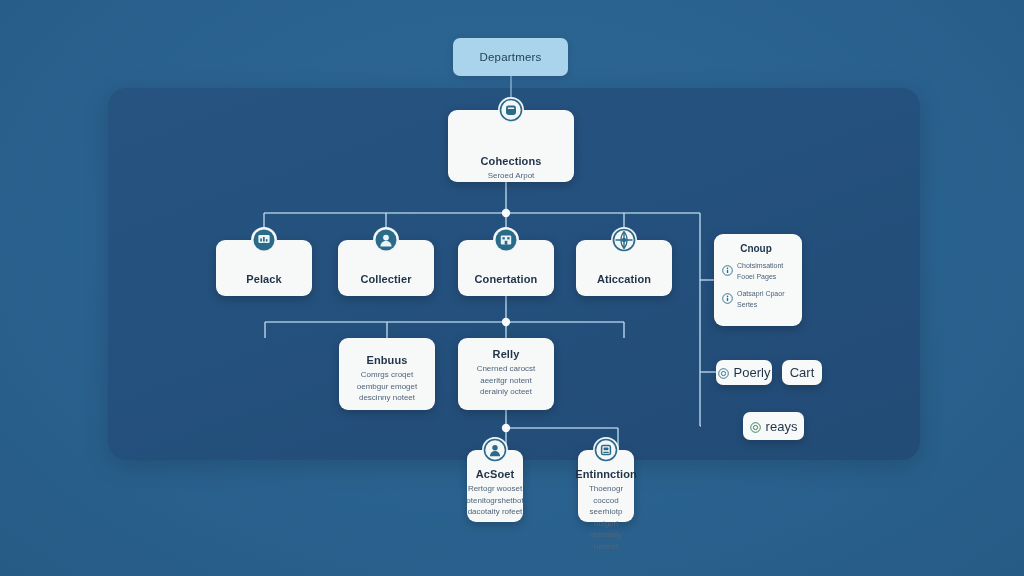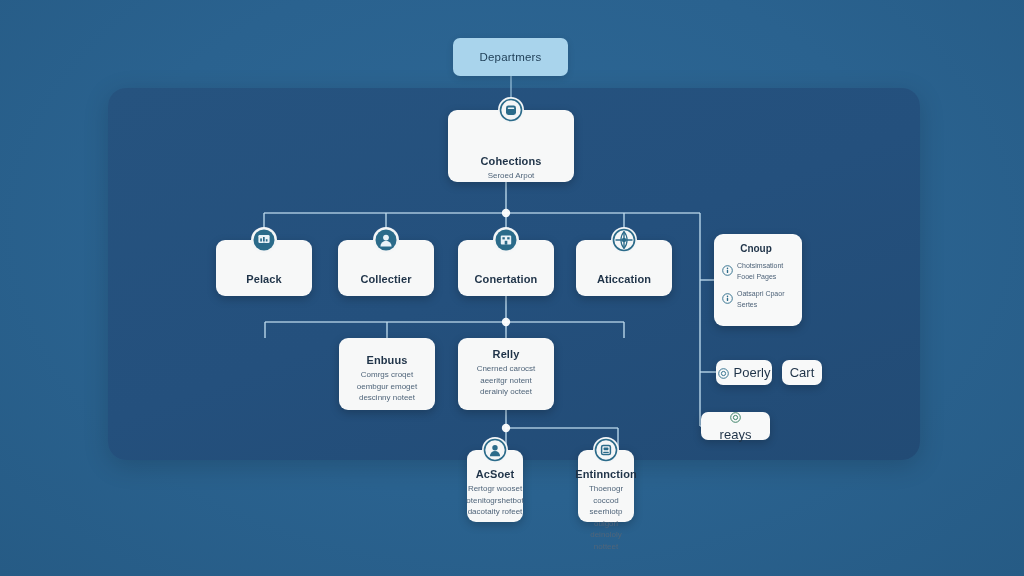--- a/index.html
+++ b/index.html
@@ -211,21 +211,21 @@
     justify-content: center;
     gap: 5px;
     color: #1f3348;
     font-size: 13px;
     filter: blur(0.25px);
   }
   .pill .p-ico { width: 11px; height: 11px; flex: 0 0 auto; }
 
   .pill.poerly { left: 716px; top: 360px; width: 56px; height: 25px; }
   .pill.cart   { left: 782px; top: 360px; width: 40px; height: 25px; }
-  .pill.reays  { left: 701px; top: 412px; width: 69px; height: 28px; flex-direction: column; }
+  .pill.reays  { left: 743px; top: 412px; width: 61px; height: 28px; }
 </style>
 </head>
 <body>
 
 <div id="stage">
 
   <div class="panel"></div>
 
   <svg class="wires" viewBox="0 0 1024 576">
 

